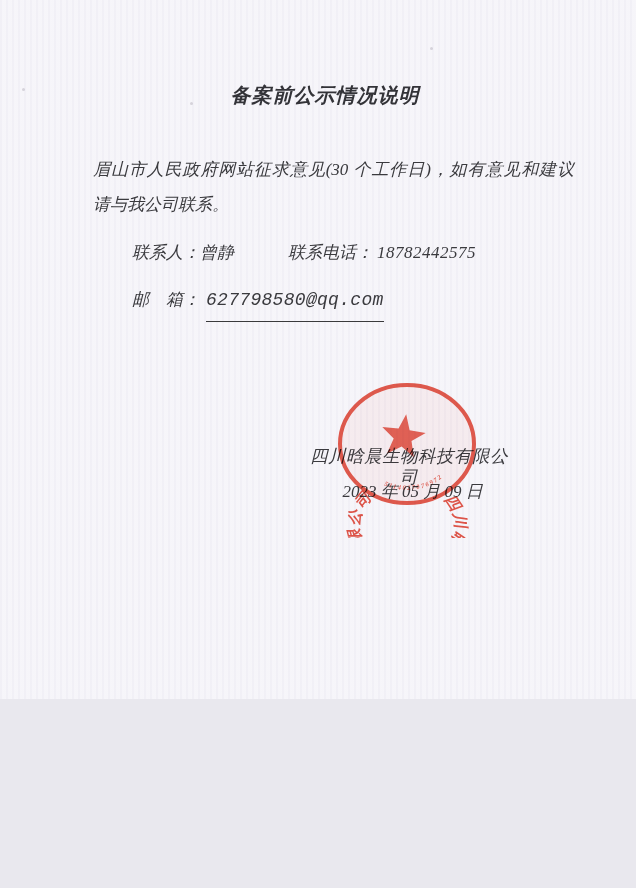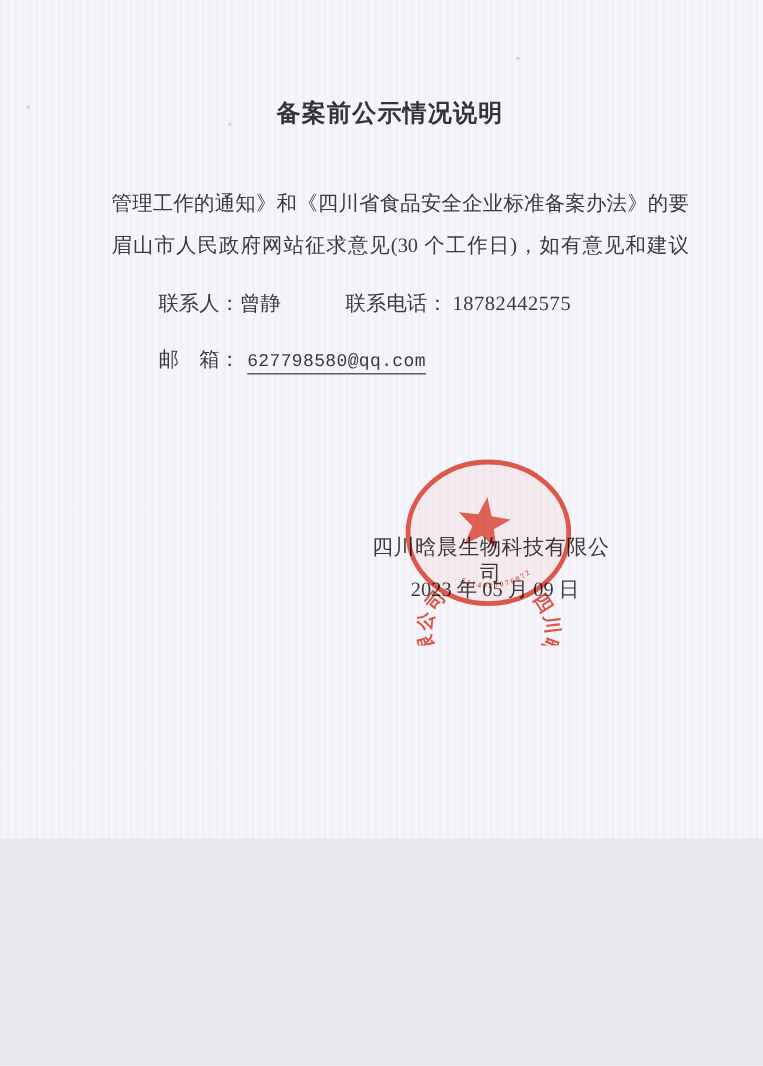--- a/index.html
+++ b/index.html
@@ -7,20 +7,21 @@
     position: relative;
     width: 636px;
     height: 699px;
     margin: 0 auto;
     background-color: #f5f4f8;
     background-image: repeating-linear-gradient(90deg,
       rgba(233,231,242,.30) 0 2px, rgba(249,248,253,.30) 2px 6px);
     overflow: hidden;
     font-family: "Liberation Serif", "DejaVu Serif", serif;
     color: #3a3a3e;
+    font-style: italic;
   }
   .doc-title {
     position: absolute;
     top: 80px; left: 0; right: 0;
     height: 30px; line-height: 30px;
     padding-left: 14px;
     text-align: center;
     font-size: 20px;
     font-weight: bold;
     letter-spacing: 1px;
@@ -42,24 +43,24 @@
     text-align: justify;
     text-align-last: justify;
     text-justify: inter-character;
   }
   .line.indent { text-indent: 39px; }
   .contact-line, .email-line { padding-left: 39px; margin-top: 12px; }
   .phone-group { margin-left: 54px; }
   .phone-number { margin-left: 4px; letter-spacing: 0.5px; }
   .email {
     font-family: "Liberation Mono", "DejaVu Sans Mono", monospace;
-    font-size: 15px;
+    font-size: 18px;
     letter-spacing: 0.3px;
     border-bottom: 1.5px solid #3a3a3c;
-    padding-bottom: 1px;
+    padding-bottom: 11px;
     margin-left: 6px;
   }
   .sig-company {
     position: absolute;
     top: 446px; left: 303px; width: 212px;
     text-align: center;
     font-size: 17.5px;
     line-height: 21px;
     letter-spacing: 0.5px;
   }
@@ -88,22 +89,22 @@
   }
 </style>
 </head>
 <body>
 
 <div class="page">
 
   <div class="doc-title">备案前公示情况说明</div>
 
   <div class="doc-body">
-    <div class="line just">管理工作的通知》和《四川省食品安全企业标准备案办法》的要</div>
     <div class="line just">眉山市人民政府网站征求意见(30 个工作日)，如有意见和建议</div>
+    <div class="line">请与我公司联系。</div>
 
     <div class="line contact-line">
       <span>联系人：</span><span>曾静</span><span class="phone-group"><span>联系电话：</span><span class="phone-number">18782442575</span></span>
     </div>
 
     <div class="line email-line">
       <span>邮　箱：</span><span class="email">627798580@qq.com</span>
     </div>
   </div>
 

